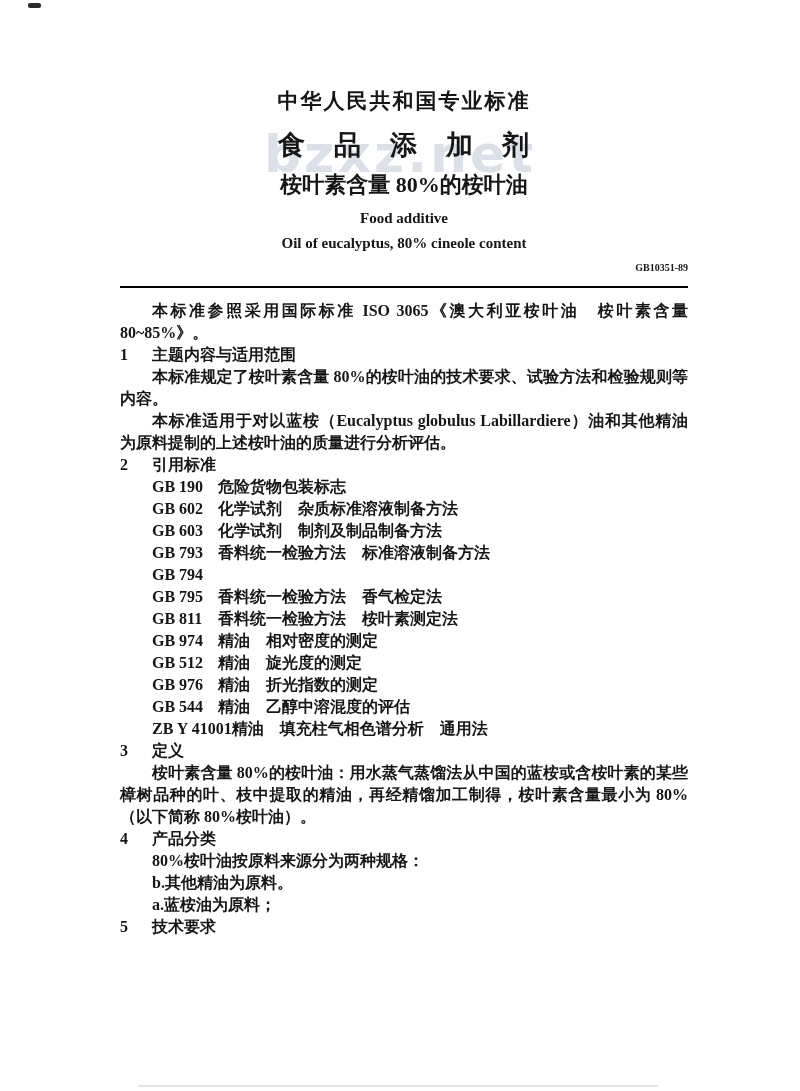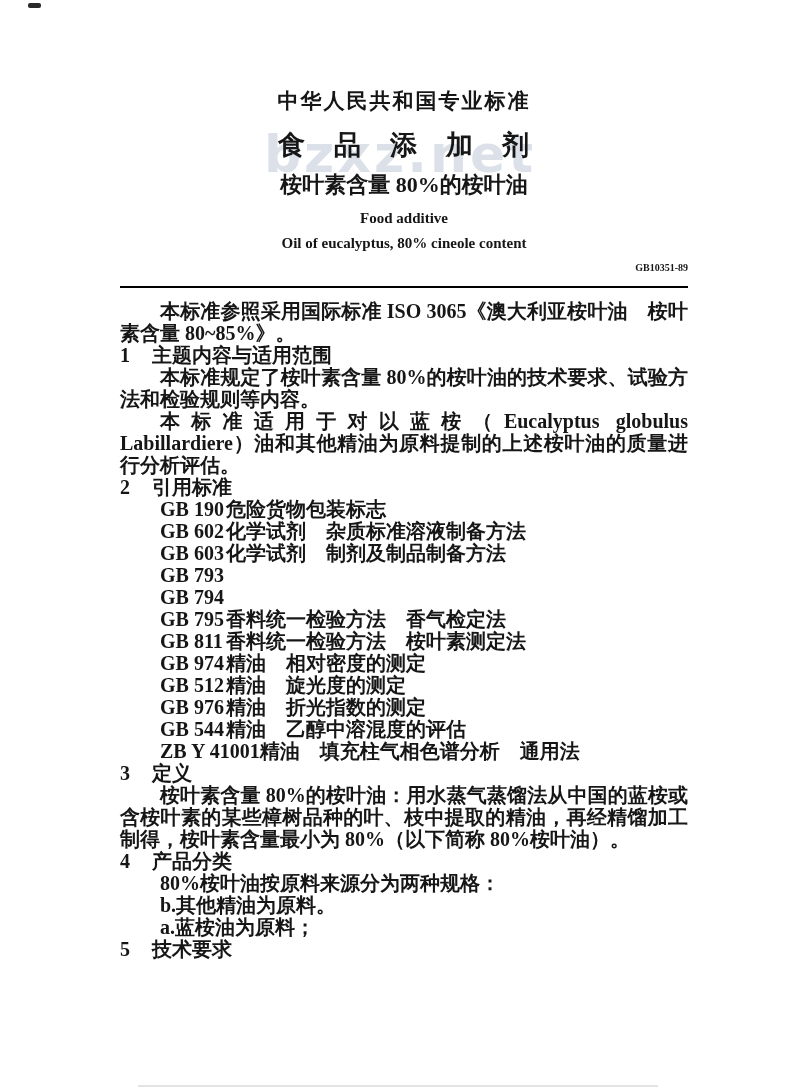--- a/index.html
+++ b/index.html
@@ -64,21 +64,21 @@
     text-align: right;
     font-size: 10px;
     margin: 4px 0 0 0;
     line-height: 20px;
   }
   .rule {
     border: none;
     border-top: 2px solid #000000;
     margin: 8px 0 0 0;
   }
-  .body-text { margin-top: 12px; font-size: 20px; line-height: 22px; text-align: justify; }
+  .body-text { margin-top: 12px; font-size: 16px; line-height: 22px; text-align: justify; }
   .body-text p { margin: 0; }
   .indent { text-indent: 2em; }
   .sec-heading { text-indent: 0; }
   .sec-num { display: inline-block; min-width: 32px; }
   .ref-list { margin-left: 2em; }
   .ref-row { display: flex; }
   .ref-code { display: inline-block; min-width: 66px; flex-shrink: 0; }
   .artifact-top {
     position: absolute; top: 3px; left: 28px;
     width: 13px; height: 5px; background: #2a2a2a; border-radius: 2px;
@@ -127,20 +127,21 @@
         <div class="ref-row">
             <span class="ref-code">GB 602</span>
             <span class="ref-title">化学试剂　杂质标准溶液制备方法</span>
           </div>
         <div class="ref-row">
             <span class="ref-code">GB 603</span>
             <span class="ref-title">化学试剂　制剂及制品制备方法</span>
           </div>
         <div class="ref-row">
             <span class="ref-code">GB 793</span>
+            <span class="ref-title">香料统一检验方法　标准溶液制备方法</span>
           </div>
         <div class="ref-row">
             <span class="ref-code">GB 794</span>
           </div>
         <div class="ref-row">
             <span class="ref-code">GB 795</span>
             <span class="ref-title">香料统一检验方法　香气检定法</span>
           </div>
         <div class="ref-row">
             <span class="ref-code">GB 811</span>

